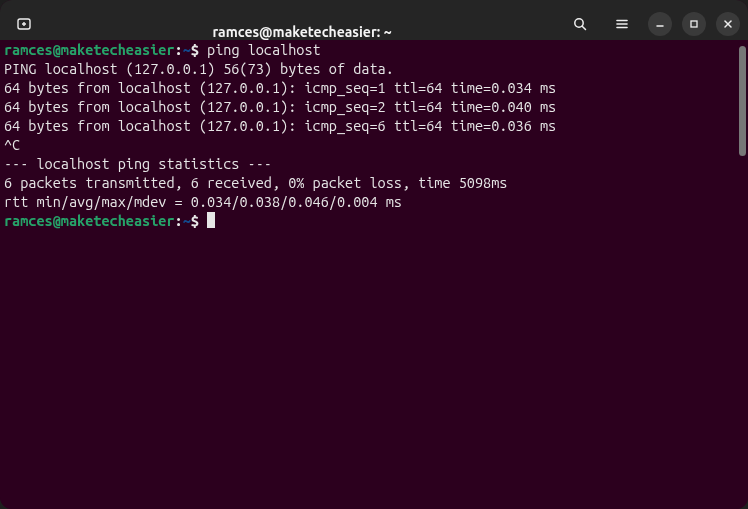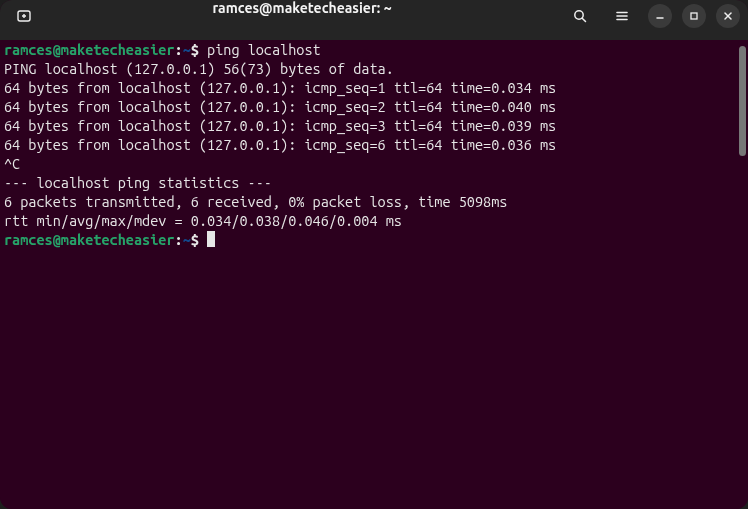--- a/index.html
+++ b/index.html
@@ -16,21 +16,21 @@
       background: #2c001e;
       border-radius: 12px;
       overflow: hidden;
       display: flex;
       flex-direction: column;
     }
     .titlebar {
       height: 40px;
       background: #252525;
       display: flex;
-      align-items: flex-start;
+      align-items: flex-end;
       padding: 0 8px;
       flex-shrink: 0;
     }
     .titlebar-left {
       display: flex;
       align-items: center;
       gap: 4px;
     }
     .icon-btn {
       width: 32px;
@@ -149,21 +149,20 @@
         </svg>
       </div>
     </div>
   </div>
 
   <div class="terminal">
     <div class="line"><span class="prompt-user">ramces@maketecheasier</span><span class="prompt-colon">:</span><span class="prompt-path">~</span><span class="prompt-dollar">$</span><span class="cmd"> </span><span class="cmd">ping localhost</span></div>
     <div class="line">PING localhost (127.0.0.1) 56(73) bytes of data.</div>
     <div class="line">64 bytes from localhost (127.0.0.1): icmp_seq=1 ttl=64 time=0.034 ms</div>
     <div class="line">64 bytes from localhost (127.0.0.1): icmp_seq=2 ttl=64 time=0.040 ms</div>
-    <div class="line">64 bytes from localhost (127.0.0.1): icmp_seq=3 ttl=64 time=0.039 ms</div>
     <div class="line">64 bytes from localhost (127.0.0.1): icmp_seq=6 ttl=64 time=0.036 ms</div>
     <div class="line">^C</div>
     <div class="line">--- localhost ping statistics ---</div>
     <div class="line">6 packets transmitted, 6 received, 0% packet loss, time 5098ms</div>
     <div class="line">rtt min/avg/max/mdev = 0.034/0.038/0.046/0.004 ms</div>
     <div class="line"><span class="prompt-user">ramces@maketecheasier</span><span class="prompt-colon">:</span><span class="prompt-path">~</span><span class="prompt-dollar">$</span><span> </span><span class="cursor"></span></div>
     <div class="scrollbar"></div>
   </div>
 </div>
 

